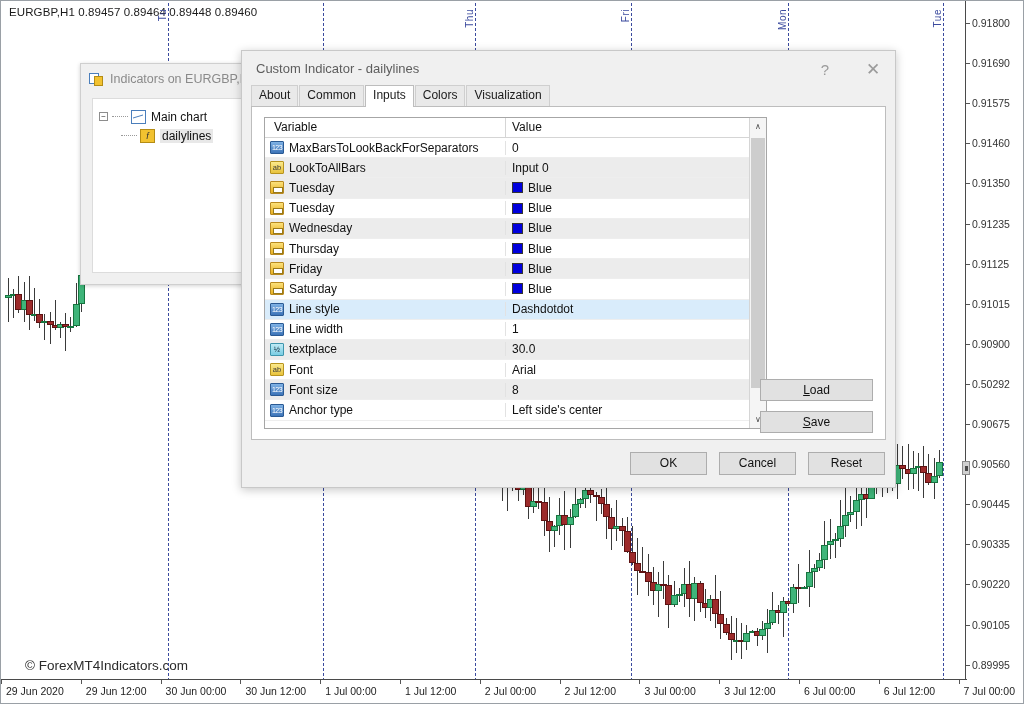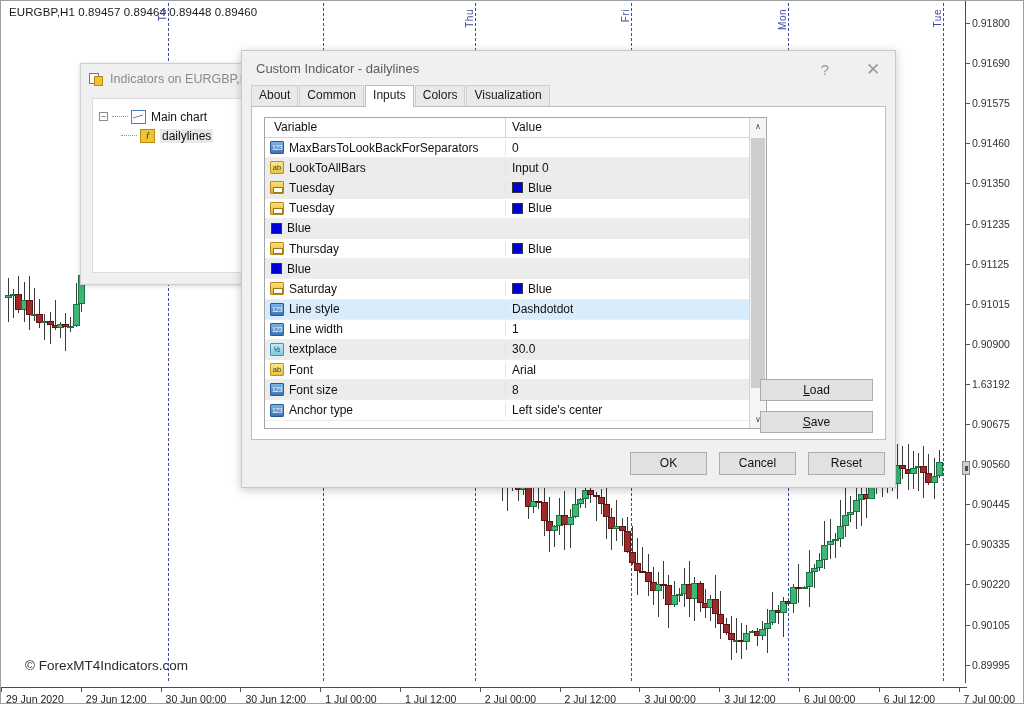--- a/index.html
+++ b/index.html
@@ -62,21 +62,21 @@
     position:absolute; left:-4px; width:8px; height:14px;
     background:#d0d0d0; border:1px solid #8a8a8a;
     transform:translateY(-50%);
   }
   .price-cursor::after{
     content:""; position:absolute; left:2px; top:4px; width:3px; height:5px;
     background:#4a4a4a;
   }
   
   .time-scale {
-    position:absolute; left:0; bottom:0; width:966px; height:16px;
+    position:absolute; left:0; bottom:8px; width:966px; height:16px;
     background:#fff; border-top:1px solid #4a4a4a;
   }
   .time-tick {
     position:absolute; top:5px; font-size:10.5px; color:#222; white-space:nowrap;
   }
   .time-tick::before{
     content:""; position:absolute; left:-5px; top:-5px; width:1px; height:4px;
     background:#555;
   }
   .candle { position:absolute; }
@@ -991,21 +991,21 @@
       <div id="priceticks">
           <div class="price-tick" style="top: 22px;">0.91800</div>
           <div class="price-tick" style="top: 62.1px;">0.91690</div>
           <div class="price-tick" style="top: 102.2px;">0.91575</div>
           <div class="price-tick" style="top: 142.3px;">0.91460</div>
           <div class="price-tick" style="top: 182.4px;">0.91350</div>
           <div class="price-tick" style="top: 222.5px;">0.91235</div>
           <div class="price-tick" style="top: 262.6px;">0.91125</div>
           <div class="price-tick" style="top: 302.7px;">0.91015</div>
           <div class="price-tick" style="top: 342.8px;">0.90900</div>
-          <div class="price-tick" style="top: 382.9px;">1.63192</div>
+          <div class="price-tick" style="top: 382.9px;">0.50292</div>
           <div class="price-tick" style="top: 423px;">0.90675</div>
           <div class="price-tick" style="top: 463.1px;">0.90560</div>
           <div class="price-tick" style="top: 503.2px;">0.90445</div>
           <div class="price-tick" style="top: 543.3px;">0.90335</div>
           <div class="price-tick" style="top: 583.4px;">0.90220</div>
           <div class="price-tick" style="top: 623.5px;">0.90105</div>
           <div class="price-tick" style="top: 663.6px;">0.89995</div>
         </div>
       <div class="price-cursor" style="top:467px"></div>
     </div>
@@ -1110,36 +1110,44 @@
               <div class="gcell-var">
                 <span class="vicon clr"></span>
                 <span>Tuesday</span>
               </div>
               <div class="gcell-val">
                 <span class="swatch" style="background: rgb(0, 0, 221);"></span>
                 <span>Blue</span>
               </div>
             </div>
             <div class="grow alt">
+              <div class="gcell-var">
+                <span class="vicon clr"></span>
+                <span>Wednesday</span>
+              </div>
               <div class="gcell-val">
                 <span class="swatch" style="background: rgb(0, 0, 221);"></span>
                 <span>Blue</span>
               </div>
             </div>
             <div class="grow">
               <div class="gcell-var">
                 <span class="vicon clr"></span>
                 <span>Thursday</span>
               </div>
               <div class="gcell-val">
                 <span class="swatch" style="background: rgb(0, 0, 221);"></span>
                 <span>Blue</span>
               </div>
             </div>
             <div class="grow alt">
+              <div class="gcell-var">
+                <span class="vicon clr"></span>
+                <span>Friday</span>
+              </div>
               <div class="gcell-val">
                 <span class="swatch" style="background: rgb(0, 0, 221);"></span>
                 <span>Blue</span>
               </div>
             </div>
             <div class="grow">
               <div class="gcell-var">
                 <span class="vicon clr"></span>
                 <span>Saturday</span>
               </div>

